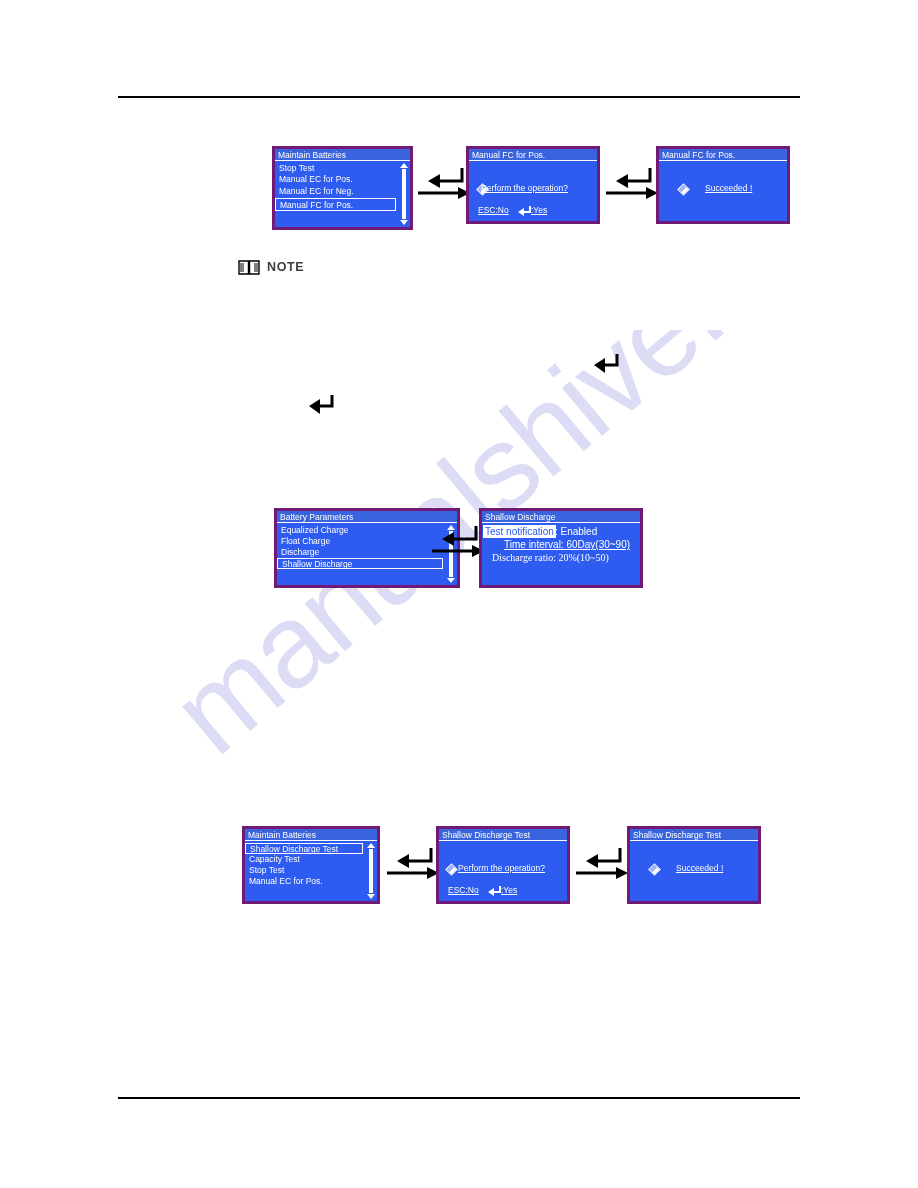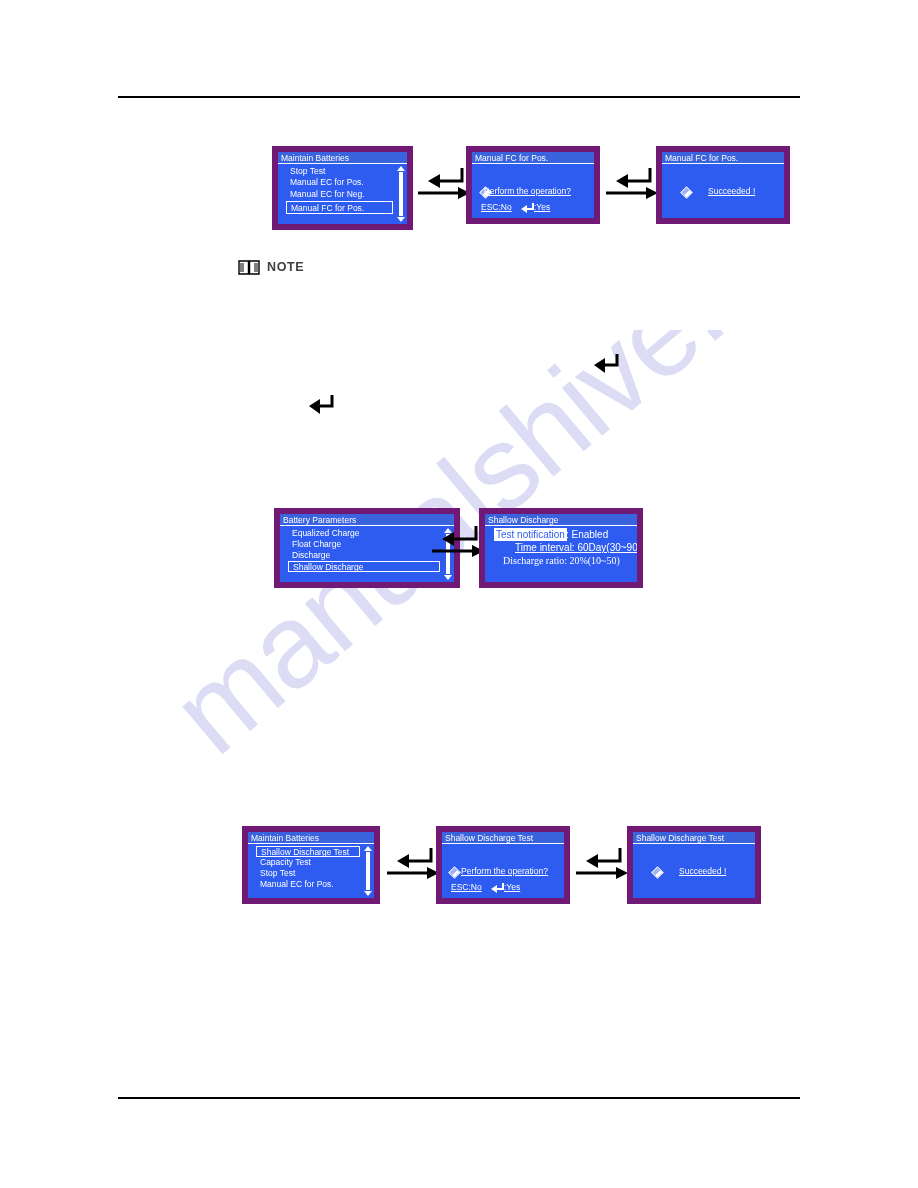--- a/index.html
+++ b/index.html
@@ -57,42 +57,42 @@
     background: #000000;
     z-index: 2;
   }
   .rule.header { top: 96px; }
   .rule.footer { top: 1097px; }
 
   
   .lcd {
     position: absolute;
     background: #2e5cf0;
-    border: 6px solid #701a75;
+    border: 3px solid #701a75;
     box-sizing: border-box;
     z-index: 3;
     font-size: 8.5px;
     color: #ffffff;
     overflow: hidden;
   }
   .lcd-title {
     position: relative;
     height: 12px;
     line-height: 12px;
     padding-left: 3px;
     background: #3a63de;
     color: #ffffff;
     font-size: 8.5px;
     white-space: nowrap;
     border-bottom: 1px solid #ffffff;
     box-sizing: border-box;
   }
   .lcd-body {
     position: relative;
-    padding: 2px 0 0 8px;
+    padding: 2px 0 0 0;
   }
 
   
   .menu-item {
     position: relative;
     height: 13px;
     line-height: 13px;
     padding-left: 4px;
     font-size: 8.5px;
     color: #ffffff;

